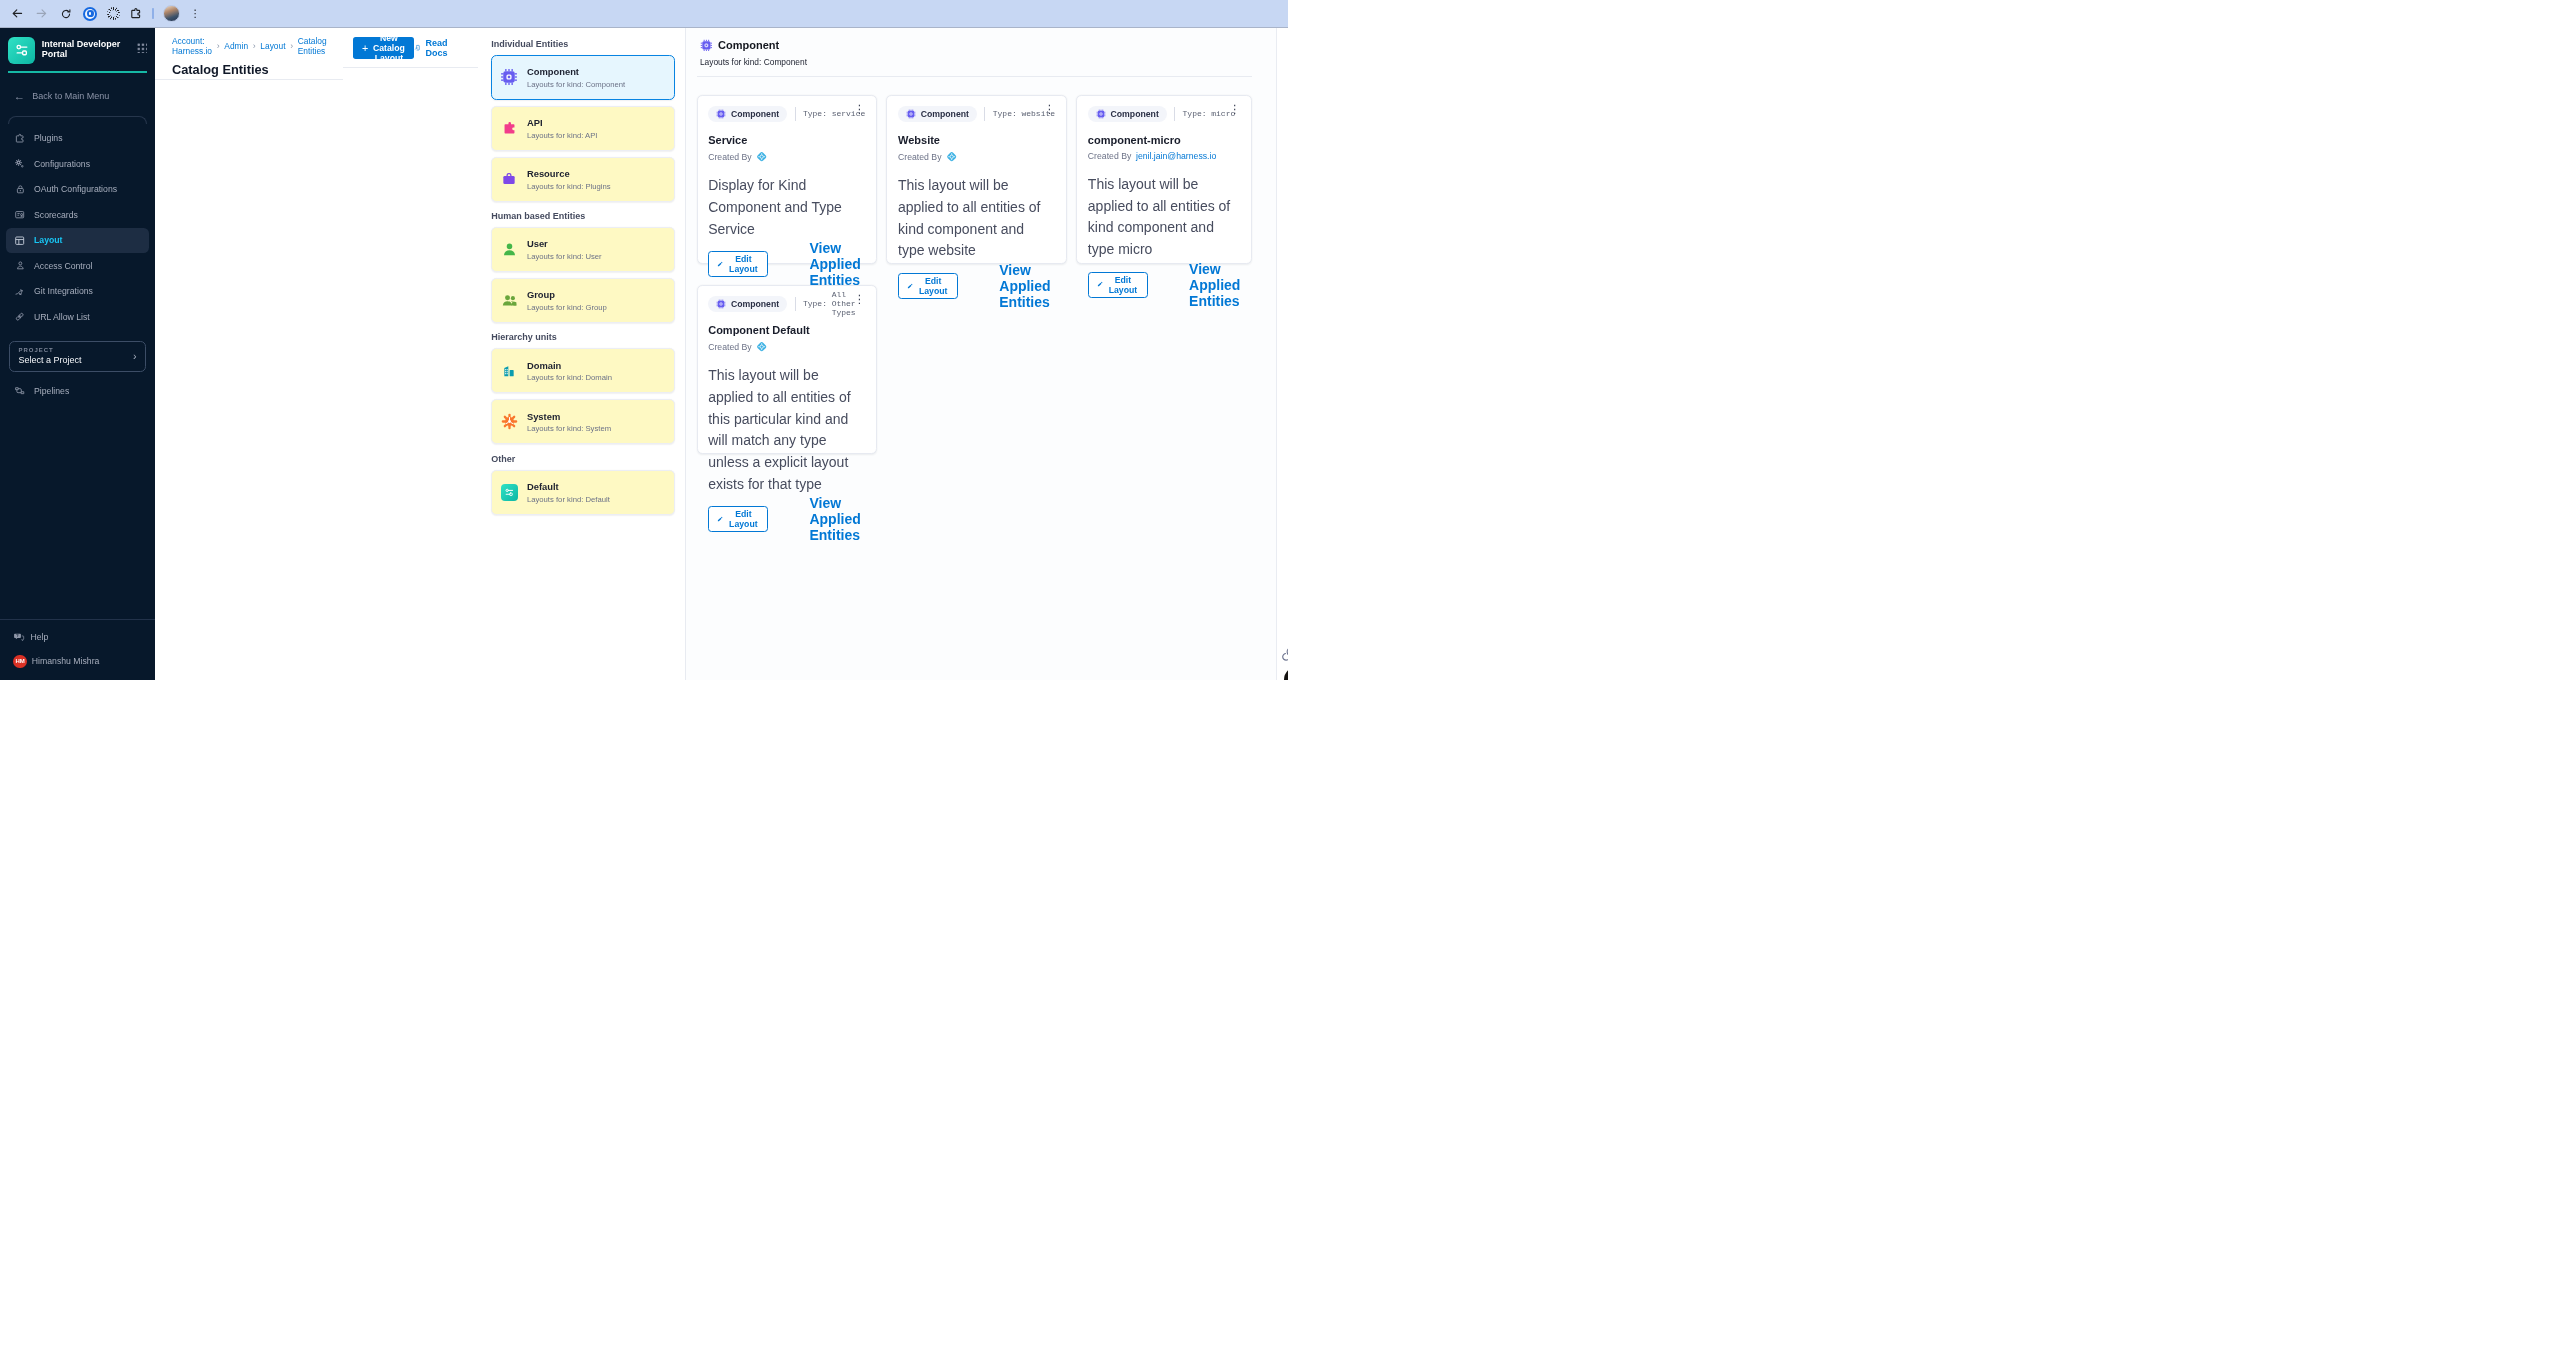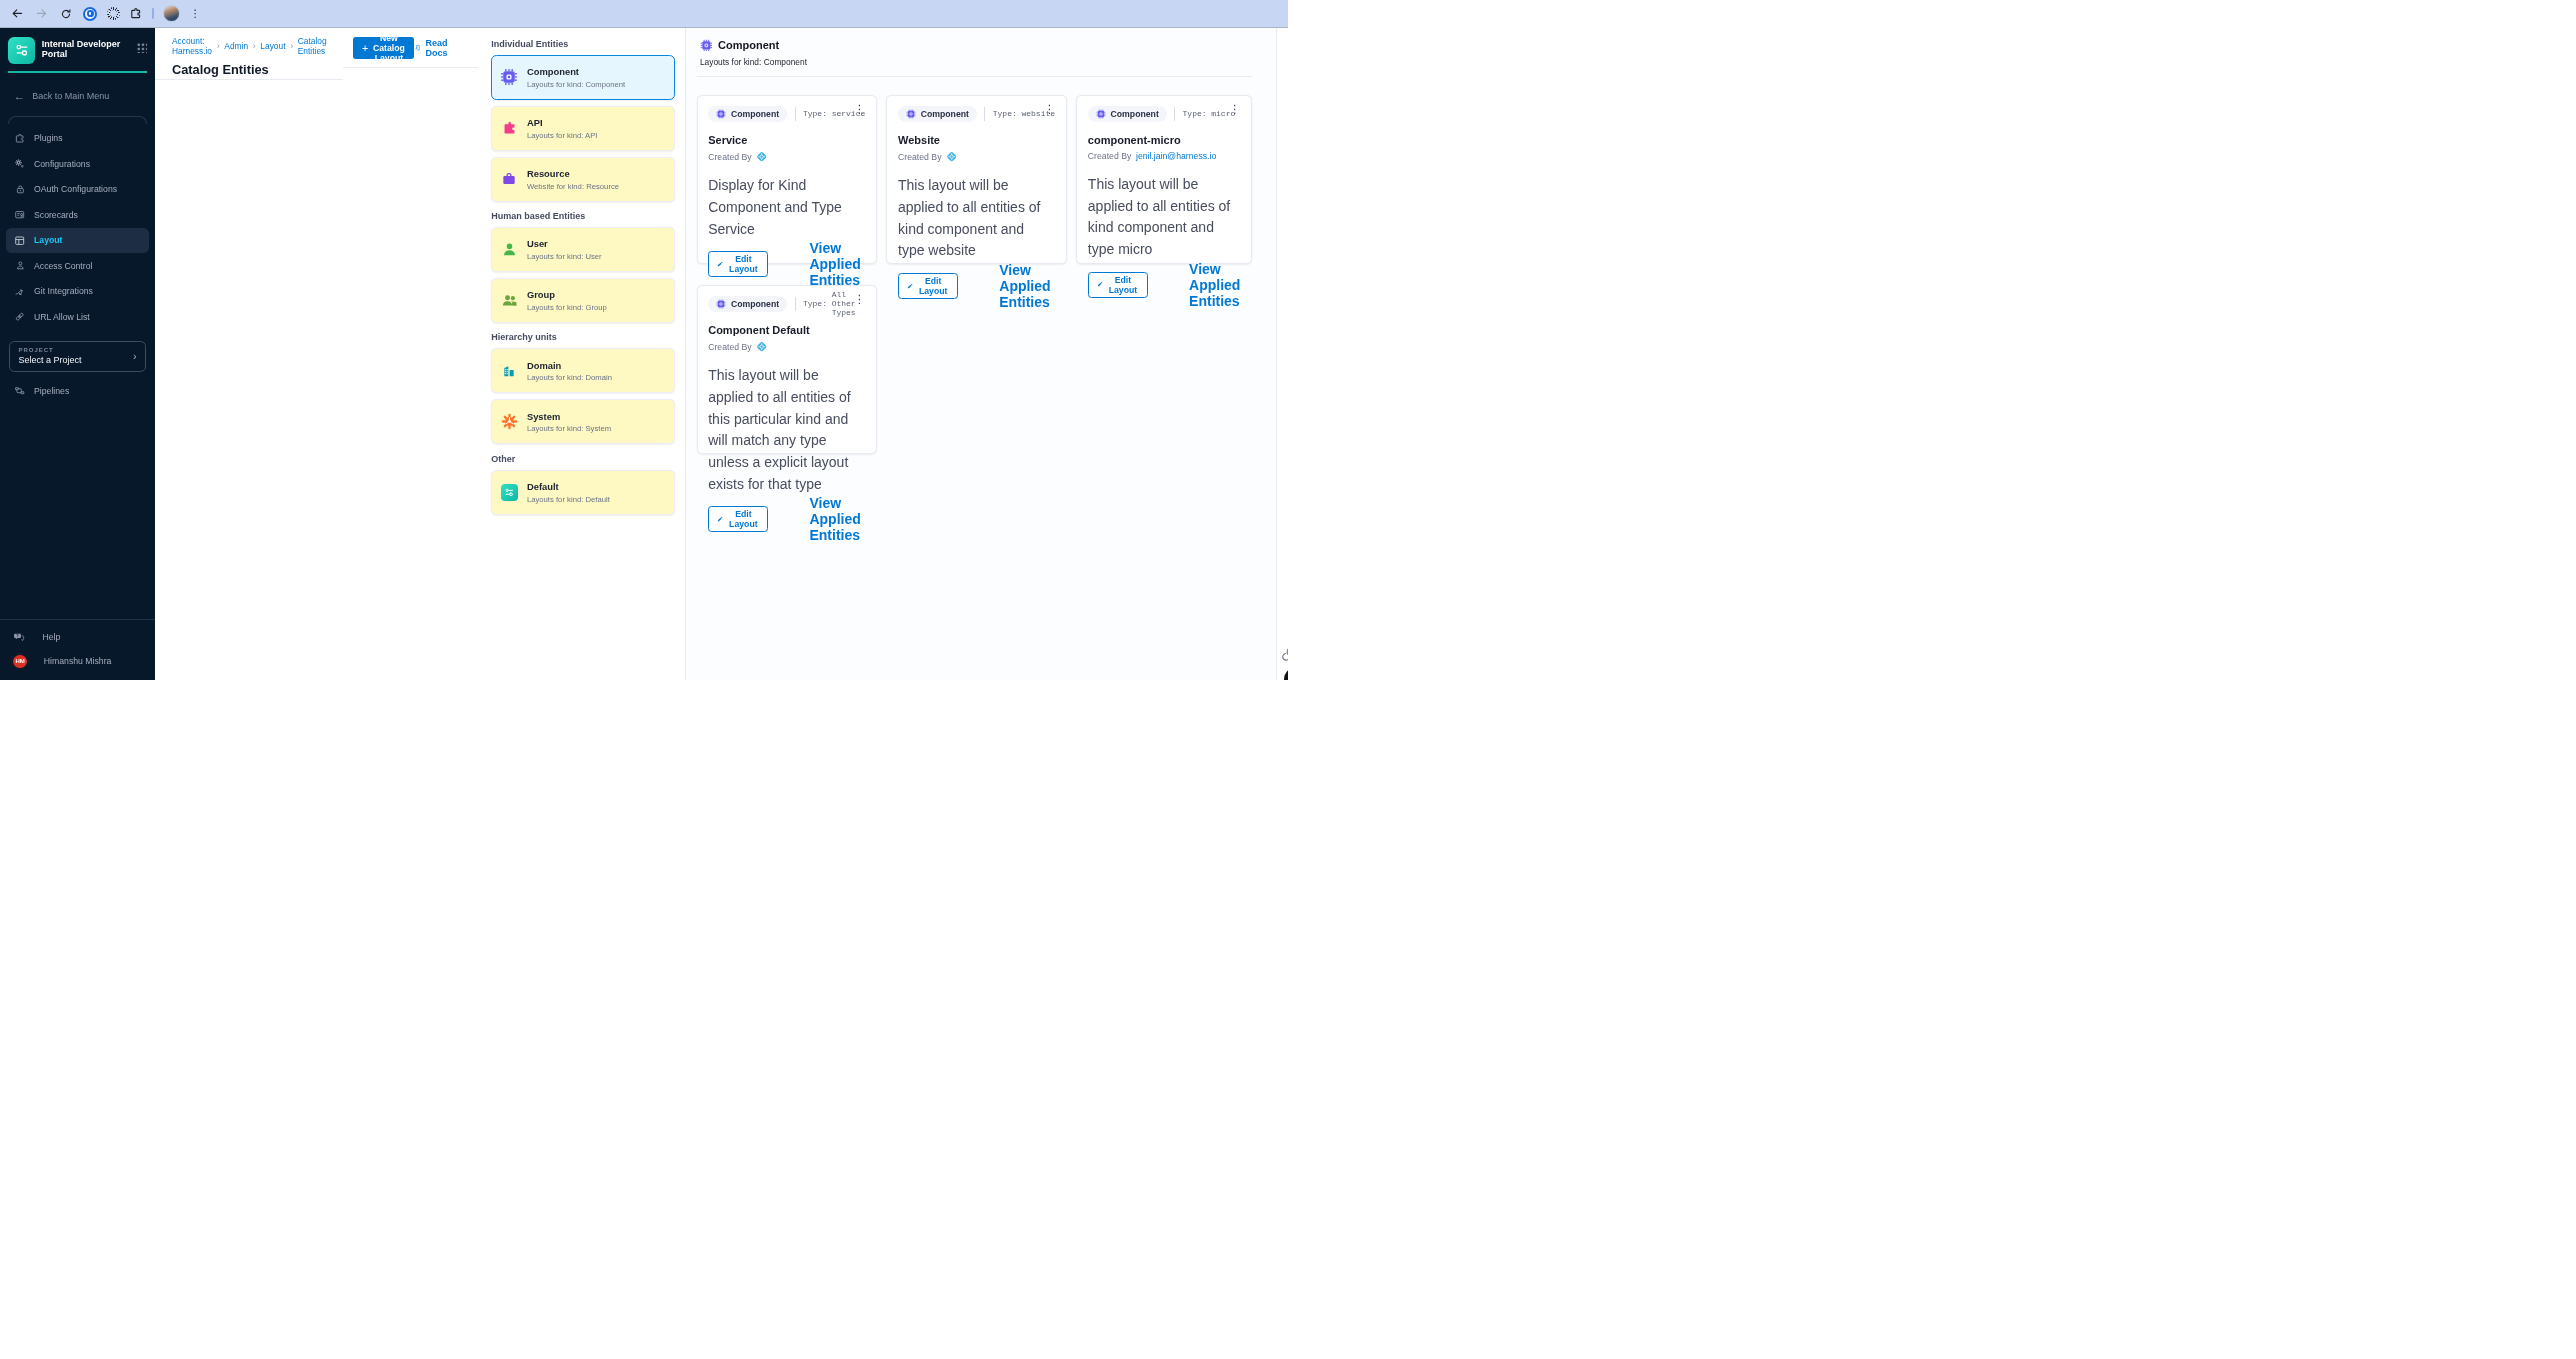--- a/index.html
+++ b/index.html
@@ -44,21 +44,21 @@
   .nav-item { display:flex; align-items:center; gap:8px; height:25.5px; padding:0 6.7px 0 14px; font-size:8.7px; color:#a7aebd; }
   .nav-item .ni-icon { width:12px; display:flex; justify-content:center; flex:0 0 auto; }
   .nav-item.active { background:#1d2d43; border-radius:5.4px; margin:0 6px; padding-left:8px; color:#18c6f4; font-weight:bold; }
   .project-box { margin:11.4px 9.4px 0 9.4px; border:0.7px solid #3c4d66; border-radius:5.4px; padding:5.4px 8px; display:flex; align-items:center; }
   .project-meta { flex:1; }
   .project-label { font-size:6px; letter-spacing:1px; color:#7d8698; font-weight:bold; }
   .project-value { font-size:9px; color:#f4f6f9; margin-top:2px; }
   .project-chev { color:#aab2c2; font-size:10.7px; }
   .spacer { flex:1; }
   .side-footer { border-top:0.7px solid #22324a; padding:5.4px 0 6.7px 0; }
-  .foot-item { display:flex; align-items:center; gap:17px; height:24px; padding:0 13.4px; font-size:8.7px; color:#a7aebd; }
+  .foot-item { display:flex; align-items:center; gap:5px; height:24px; padding:0 13.4px; font-size:8.7px; color:#a7aebd; }
   .red-avatar { width:13.4px; height:13.4px; border-radius:50%; background:#da3125; color:#fff; font-size:6px; font-weight:bold; display:flex; align-items:center; justify-content:center; flex:0 0 auto; }
 
   
   .content { flex:1; display:flex; flex-direction:row; background:#fff; min-width:0; }
   .page-head { height:52px; padding:8px 16px 0 17px; border-bottom:0.7px solid #e8ebf1; }
   .breadcrumb { display:flex; align-items:center; gap:4.7px; font-size:8.4px; }
   .crumb { color:#0278d5; }
   .crumb-sep { color:#8b97ab; font-size:8.7px; }
   .page-title { font-size:12.8px; font-weight:bold; color:#101828; margin-top:6px; }
   .toolbar { height:40px; display:flex; align-items:center; justify-content:space-between; padding:0 25.5px 0 10px; border-bottom:0.7px solid #e8ebf1; }
@@ -387,21 +387,21 @@
         </div>
         <div class="e-card">
           <span class="e-icon">
               <svg width="16" height="16" viewBox="0 0 24 24">
                 <path d="M9.2 8V6.3A2.3 2.3 0 0 1 11.5 4h1a2.3 2.3 0 0 1 2.3 2.3V8" fill="none" stroke="#7e49e8" stroke-width="2"></path>
                 <rect x="3.5" y="7.5" width="17" height="12" rx="2" fill="#7e49e8"></rect>
               </svg>
             </span>
           <span>
               <div class="e-title">Resource</div>
-              <div class="e-sub">Website for kind: Resource</div>
+              <div class="e-sub">Layouts for kind: Plugins</div>
             </span>
         </div>
 
         <div class="section-heading">Human based Entities</div>
 
         <div class="e-card">
           <span class="e-icon">
               <svg width="17" height="17" viewBox="0 0 24 24" fill="#45b649">
                 <circle cx="12" cy="7.6" r="3.9"></circle>
                 <path d="M4.2 20c.3-4.4 3.6-6.8 7.8-6.8s7.5 2.4 7.8 6.8z"></path>

